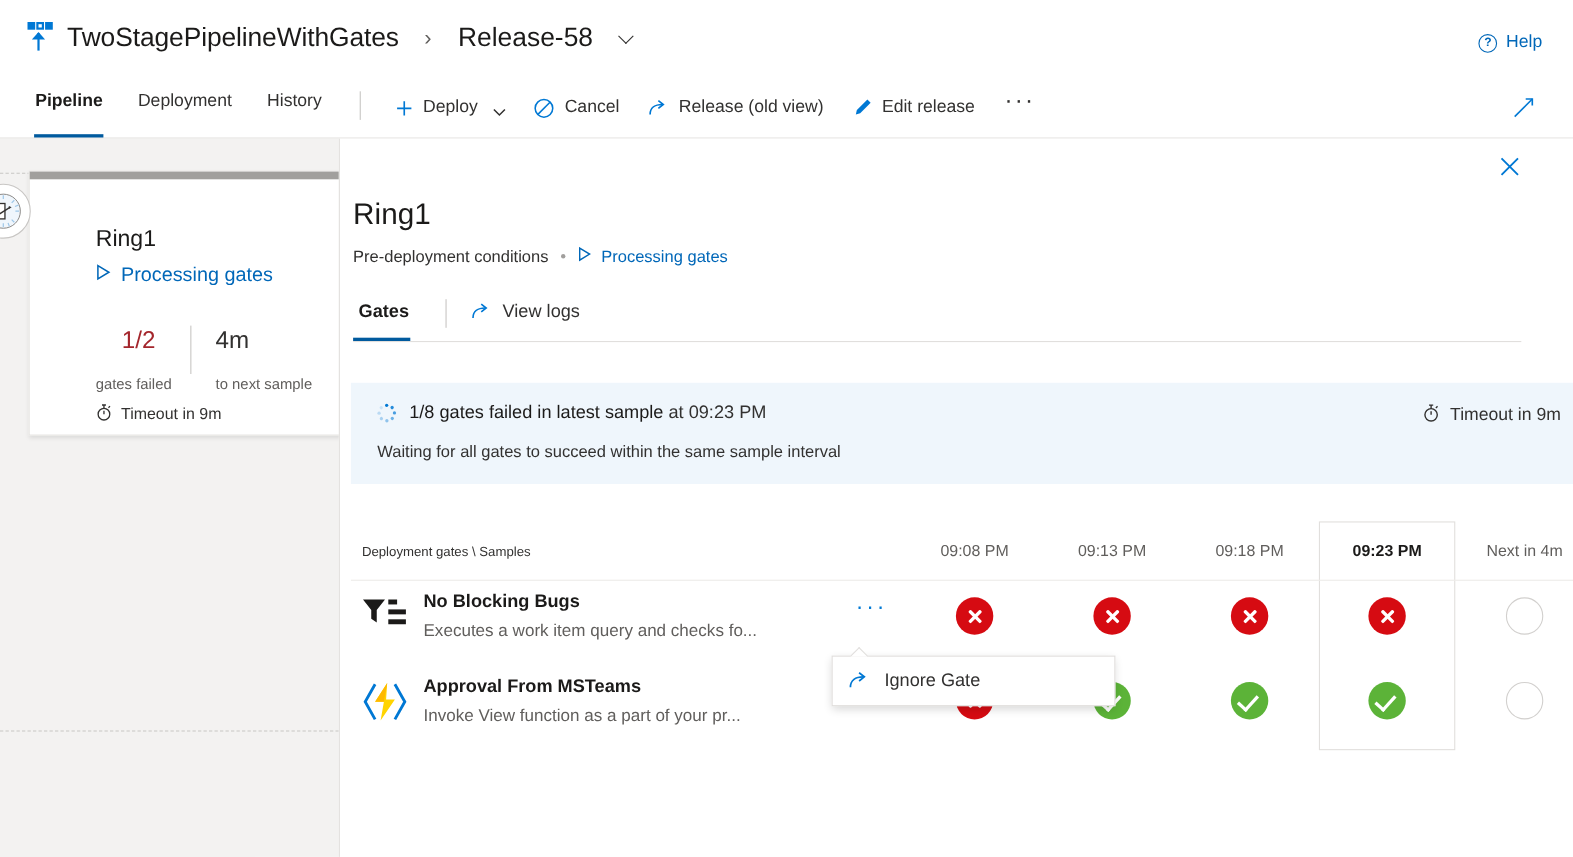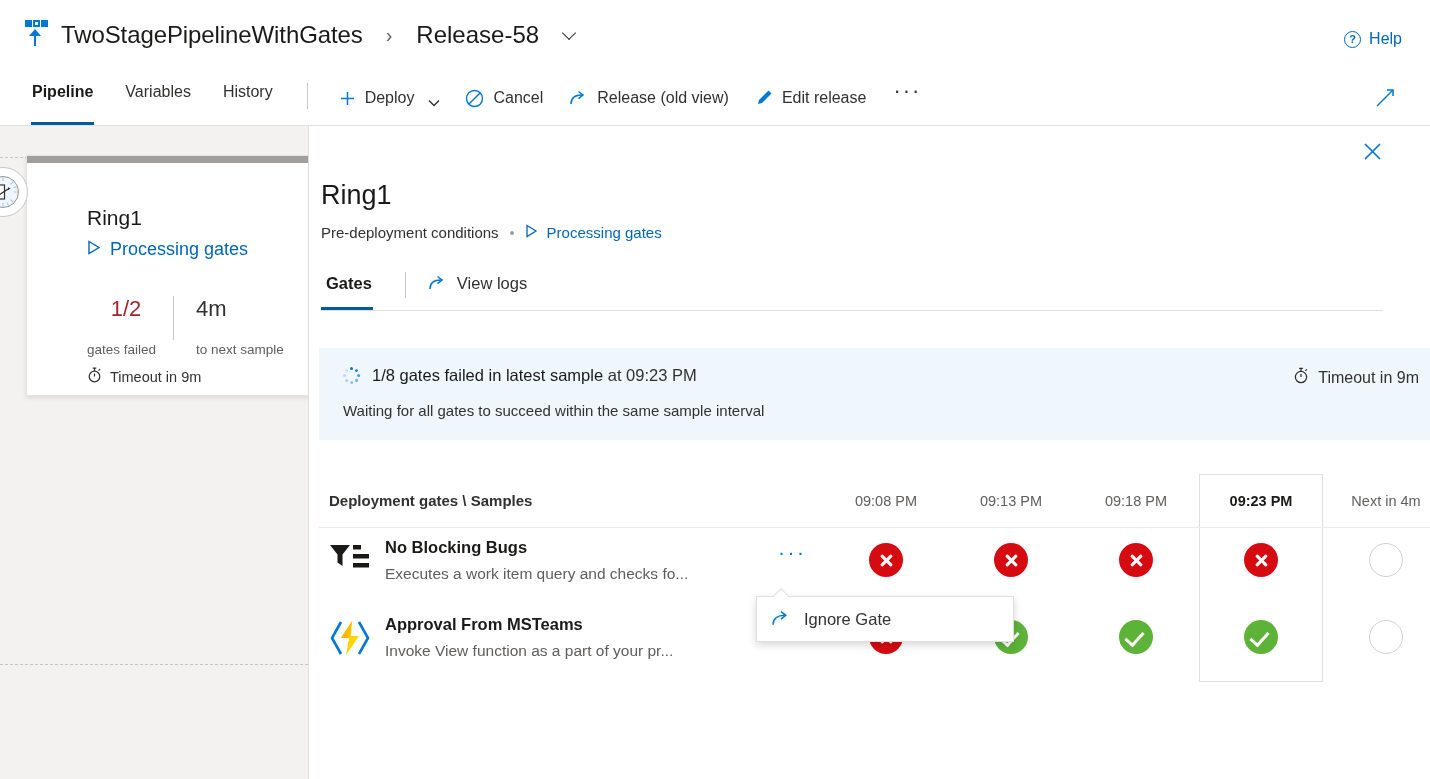--- a/index.html
+++ b/index.html
@@ -173,21 +173,21 @@
   
   .gtable { position:absolute; left:10px; top:348px; width:1112px; }
   .col-highlight {
     position:absolute; left:880px; top:0px; width:124px; height:208px;
     border:1px solid #e1dfdd; background:#fff;
   }
   .ghead {
     position:relative; height:54px; display:flex; align-items:center;
     border-bottom:1px solid #edebe9;
   }
-  .ghead .hname { position:absolute; left:10px; font-size:15px; color:#323130;font-weight:bold; }
+  .ghead .hname { position:absolute; left:10px; font-size:12px; color:#323130; }
   .hcell {
     position:absolute; width:124px; text-align:center; font-size:14.5px; color:#605e5c;
   }
   .hcell.bold { color:#1b1a19; font-weight:700; }
 
   .grow { position:relative; height:77px; }
   .grow-ico { position:absolute; left:10px; top:13px; width:42px; height:38px; }
   .grow-title { position:absolute; left:66px; top:10px; font-size:16.5px; font-weight:700; color:#1b1a19; }
   .grow-desc { position:absolute; left:66px; top:37px; font-size:15.5px; color:#605e5c; }
   .grow-more {
@@ -251,21 +251,21 @@
       <span>Help</span>
     </div>
   </div>
 
   <div class="toolbar">
     <div class="tb-inner">
       <div class="tb-tab sel">
         <span>Pipeline</span>
       </div>
       <div class="tb-tab">
-        <span>Variables</span>
+        <span>Deployment</span>
       </div>
       <div class="tb-tab">
         <span>History</span>
       </div>
       <div class="tb-div"></div>
 
       <div class="tb-btn">
         <span class="tb-ico">
           <svg width="17" height="17" viewBox="0 0 17 17">
               <path d="M8.5 2v13M2 8.5h13" stroke="#0078d4" stroke-width="1.5"></path>

